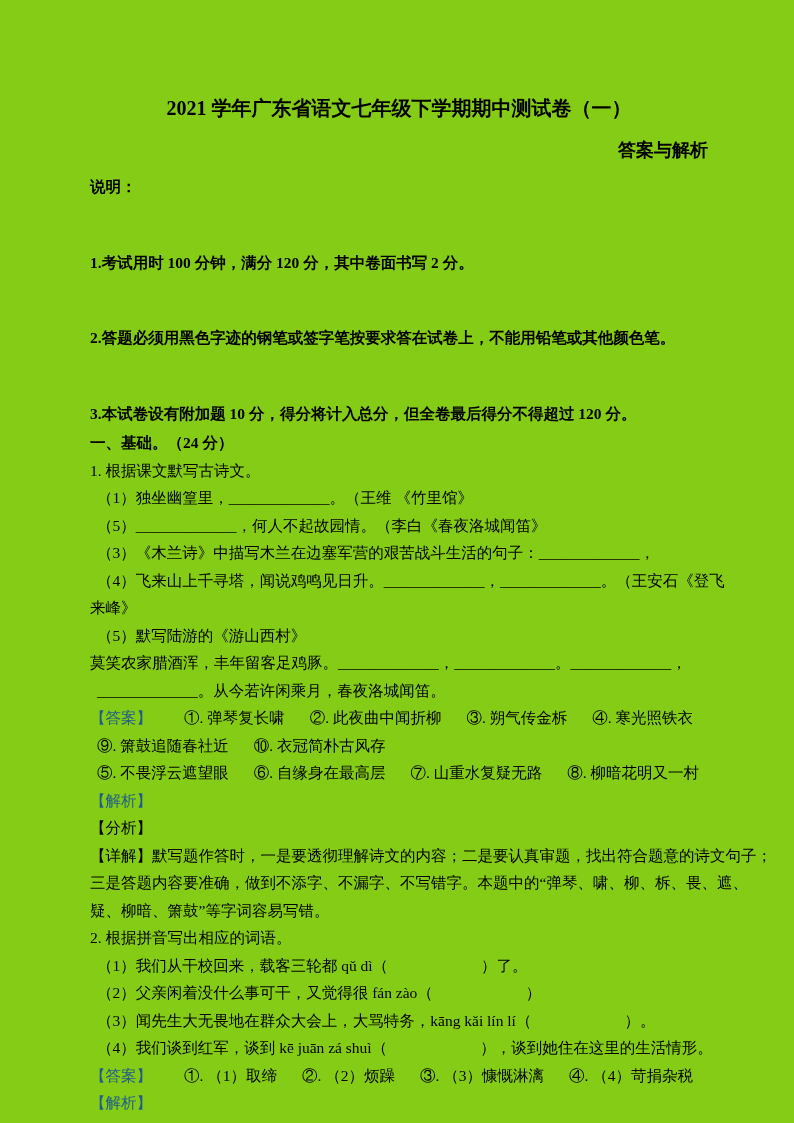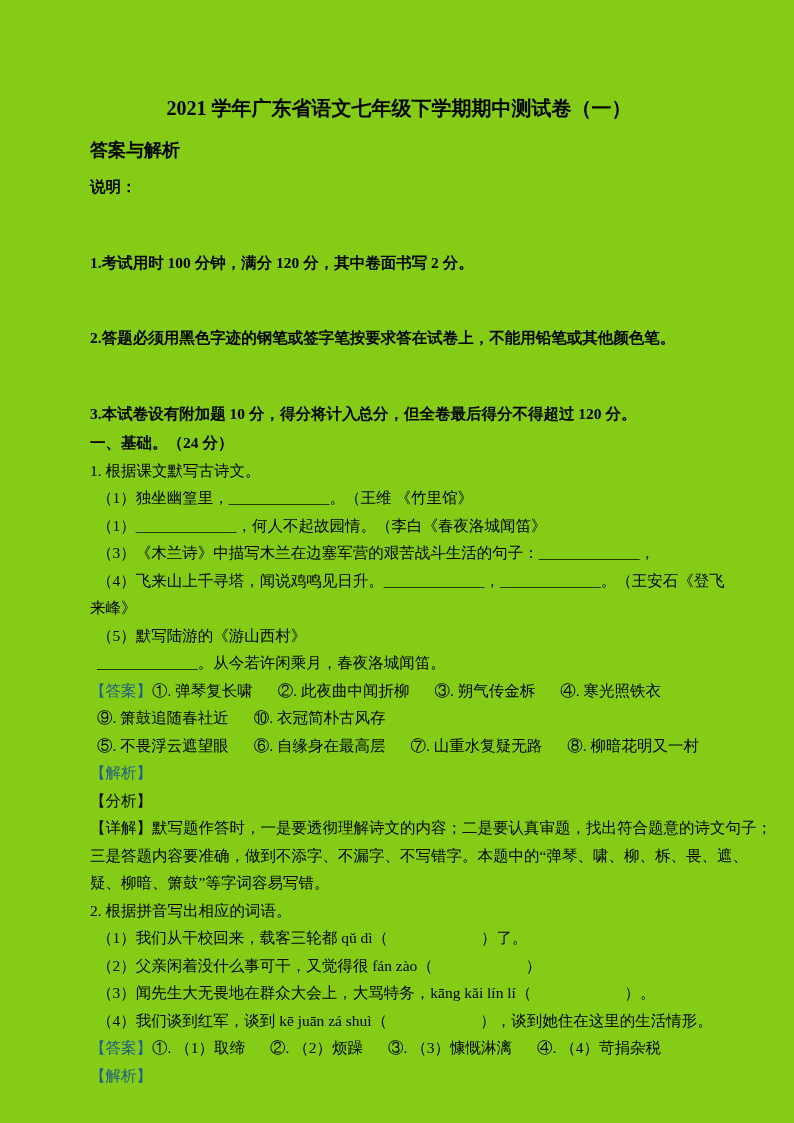--- a/index.html
+++ b/index.html
@@ -20,32 +20,32 @@
     font-size: 20px;
     font-weight: bold;
     line-height: 32px;
     text-align: center;
     margin: 0 0 11px 0;
   }
   .subtitle {
     font-size: 18px;
     font-weight: bold;
     line-height: 30px;
-    text-align: left;
+    text-align: right;
     margin: 0 0 8px 0;
   }
   p { margin: 0; }
   .note-h  { font-size: 15.5px; font-weight: bold; line-height: 27.5px; margin-bottom: 5px; }
   .note    { font-size: 15.5px; font-weight: bold; line-height: 27.5px; margin-bottom: 6px; margin-top: 48px; }
   .note-last { margin-bottom: 2px; }
   .sec     { font-size: 15.5px; font-weight: bold; line-height: 27.5px; }
   .bl      { font-size: 15.5px; line-height: 27.5px; white-space: nowrap; }
   .ind     { padding-left: 7px; }
   .ans-row { font-size: 15.5px; line-height: 27.5px; white-space: nowrap; }
-  .lbl     { display: inline-block; }
+  .lbl     { display: inline-block; margin-right: 32px; }
   .ans-item { display: inline-block; margin-right: 25px; }
   .ans-item:last-child { margin-right: 7px; }
   .blue    { color: var(--label-blue, #1F5C8B); }
 </style>
 </head>
 <body>
 
 <div class="page">
 
   <h1 class="title">2021 学年广东省语文七年级下学期期中测试卷（一）</h1>
@@ -53,25 +53,26 @@
 
   <p class="note-h">说明：</p>
   <p class="note">1.考试用时 100 分钟，满分 120 分，其中卷面书写 2 分。</p>
   <p class="note">2.答题必须用黑色字迹的钢笔或签字笔按要求答在试卷上，不能用铅笔或其他颜色笔。</p>
   <p class="note note-last">3.本试卷设有附加题 10 分，得分将计入总分，但全卷最后得分不得超过 120 分。</p>
 
   <p class="sec">一、基础。（24 分）</p>
 
   <p class="bl">1. 根据课文默写古诗文。</p>
   <p class="bl ind">（1）独坐幽篁里，_____________。（王维 《竹里馆》</p>
-  <p class="bl ind">（1）_____________，何人不起故园情。（李白《春夜洛城闻笛》</p>
+  <p class="bl ind">（5）_____________，何人不起故园情。（李白《春夜洛城闻笛》</p>
   <p class="bl ind">（3）《木兰诗》中描写木兰在边塞军营的艰苦战斗生活的句子：_____________，</p>
   <p class="bl ind">（4）飞来山上千寻塔，闻说鸡鸣见日升。_____________，_____________。（王安石《登飞</p>
   <p class="bl">来峰》</p>
   <p class="bl ind">（5）默写陆游的《游山西村》</p>
+  <p class="bl">莫笑农家腊酒浑，丰年留客足鸡豚。_____________，_____________。_____________，</p>
   <p class="bl ind">_____________。从今若许闲乘月，春夜洛城闻笛。</p>
 
   <div class="ans-row">
     <span class="blue lbl">【答案】</span><span class="ans-item">①. 弹琴复长啸</span><span class="ans-item">②. 此夜曲中闻折柳</span><span class="ans-item">③. 朔气传金柝</span><span class="ans-item">④. 寒光照铁衣</span>
   </div>
   <div class="ans-row ind">
     <span class="ans-item">⑨. 箫鼓追随春社近</span><span class="ans-item">⑩. 衣冠简朴古风存</span>
   </div>
   <div class="ans-row ind">
     <span class="ans-item">⑤. 不畏浮云遮望眼</span><span class="ans-item">⑥. 自缘身在最高层</span><span class="ans-item">⑦. 山重水复疑无路</span><span class="ans-item">⑧. 柳暗花明又一村</span>

